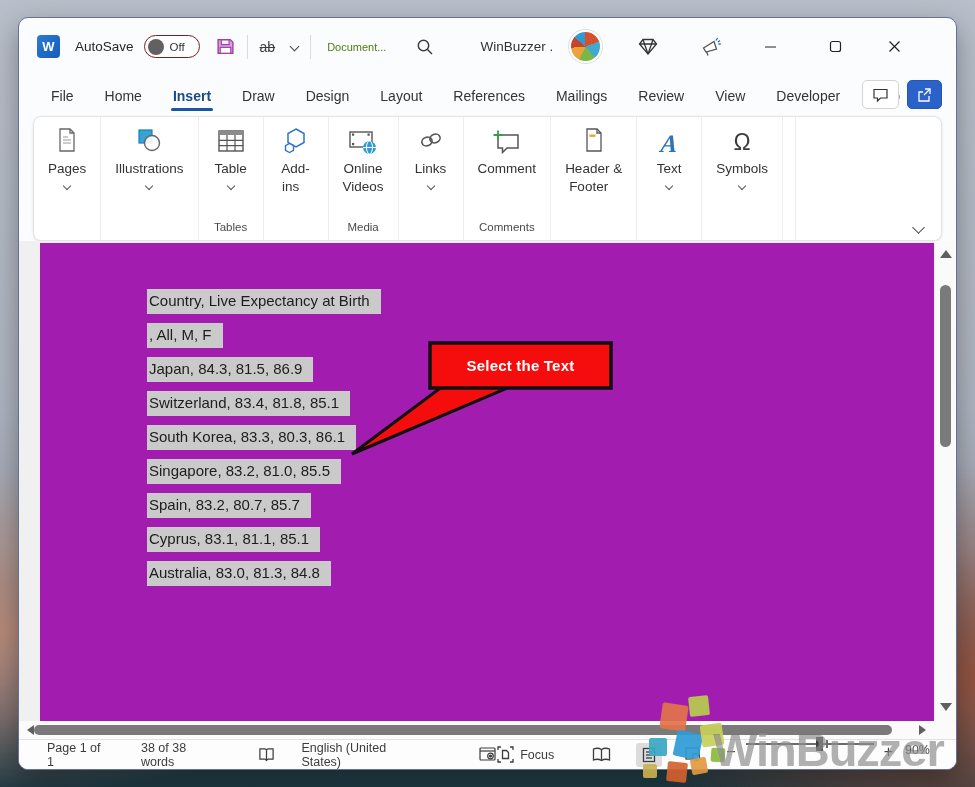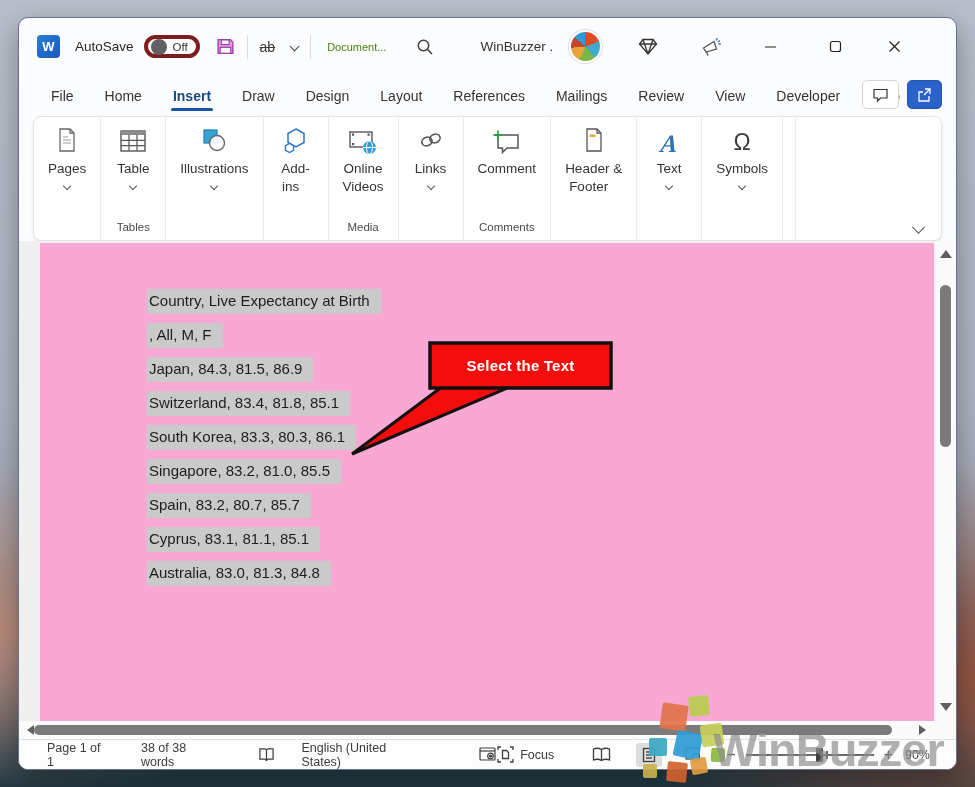--- a/index.html
+++ b/index.html
@@ -16,21 +16,21 @@
     position:absolute; left:18px; top:17px; width:939px; height:753px;
     background:#fbfcfd; border:1px solid #63719b; border-radius:10px;
     box-shadow:0 10px 28px rgba(0,0,0,.35);
     display:flex; flex-direction:column; overflow:hidden;
   }
   
   .titlebar { height:57px; display:flex; align-items:center; padding:0 16px 0 18px; flex:0 0 auto; }
   .word-logo { width:23px; height:23px; border-radius:4px; background:linear-gradient(135deg,#2b7cd3,#185abd);
     color:#fff; font-weight:bold; font-size:13px; display:flex; align-items:center; justify-content:center; }
   .autosave-label { font-size:13.5px; color:#262626; margin-left:15px; }
-  .toggle { margin-left:10px; width:56px; height:23px; border:4px solid #7f1d1d; border-radius:12px;
+  .toggle { margin-left:10px; width:56px; height:23px; border:1px solid #7f1d1d; border-radius:12px;
     display:flex; align-items:center; padding:0 6px 0 3px; background:#fff; }
   .toggle .knob { width:16px; height:16px; border-radius:50%; background:#616161; }
   .toggle .state { font-size:11.5px; color:#333; margin-left:6px; }
   .tb-icon { display:flex; align-items:center; justify-content:center; }
   .tb-divider { width:1px; height:24px; background:#dcdcdc; margin:0 12px; }
   .strike { font-size:14px; color:#3b3b3b; text-decoration:line-through; }
   .chev { width:7px; height:7px; border-right:1.6px solid #444; border-bottom:1.6px solid #444;
     transform:rotate(45deg); display:inline-block; }
   .doc-title { font-size:11px; color:#4d7c0f; margin-left:4px; }
   .account-name { font-size:13.5px; color:#333; }
@@ -60,21 +60,21 @@
   .rbtn .lbl { font-size:13.5px; color:#333; line-height:1.3; text-align:center; white-space:nowrap; }
   .rbtn .chev { margin-top:5px; width:6px; height:6px; border-color:#555; }
   .inline-chev { width:6px; height:6px; border-color:#555; margin-left:4px; margin-bottom:2px; }
   .glabel { font-size:11.5px; color:#4a4a4a; height:19px; display:flex; align-items:center; }
   .ribbon-collapse { position:absolute; right:18px; bottom:8px; }
   .text-a { font-family:"Liberation Serif", serif; font-style:italic; font-weight:bold;
     font-size:25px; color:#2e74b5; line-height:1; transform:skewX(-6deg); }
   .omega { font-size:23px; color:#3b3b3b; line-height:1.1; }
   
   .docarea { position:relative; flex:1; background:#f0f0f0; overflow:hidden; }
-  .page { position:absolute; left:21px; top:2px; right:22px; bottom:0; background:#f9a8d4; }
+  .page { position:absolute; left:21px; top:2px; right:22px; bottom:0; background:#a21caf; }
   .doc-lines { position:absolute; left:107px; top:46px; }
   .doc-line { height:34px; }
   .doc-line .hl { display:inline-block; background:#cacaca; color:#1d1d1d; font-size:15px;
     padding:3px 11px 5px 2px; white-space:pre; }
   
   .callout { position:absolute; left:311px; top:93px; width:290px; height:132px; }
   .callout-text { position:absolute; left:100px; top:9px; width:181px; height:45px;
     display:flex; align-items:center; justify-content:center;
     color:#fff; font-weight:bold; font-size:15px; letter-spacing:.2px; }
   
@@ -85,21 +85,21 @@
   .arr.down { left:5px; bottom:10px; border-left:6px solid transparent; border-right:6px solid transparent; border-top:8px solid #5f5f5f; }
   
   .hscroll { height:18px; background:#fbfbfb; position:relative; flex:0 0 auto; }
   .hthumb { position:absolute; left:15px; right:64px; top:4px; height:10px; border-radius:5px; background:#7a7a7a; }
   .arr.left { left:8px; top:4px; border-top:5px solid transparent; border-bottom:5px solid transparent; border-right:7px solid #5f5f5f; position:absolute; }
   .arr.right { right:30px; top:4px; border-top:5px solid transparent; border-bottom:5px solid transparent; border-left:7px solid #5f5f5f; position:absolute; }
   
   .statusbar { height:30px; border-top:1px solid #e1e1e1; background:#fdfdfd; display:flex; align-items:center;
     font-size:12.5px; color:#3c3c3c; padding:0 26px 0 28px; flex:0 0 auto; }
   .sb-item { display:flex; align-items:center; }
-  .sb-right { margin-left:auto; display:flex; align-items:center; }
+  .sb-right { margin-left:auto; display:flex; }
   .view-btn { display:flex; align-items:center; justify-content:center; width:26px; height:24px; border-radius:3px; }
   .view-btn.active { background:#dcdcdc; }
   .zoom-track { width:128px; height:2px; background:#6b6b6b; position:relative; margin:0 10px; }
   .zoom-thumb { position:absolute; left:55%; top:-6px; width:7px; height:14px; background:#3f3f3f; }
   .zoom-mid { position:absolute; left:63%; top:-3px; width:1.5px; height:8px; background:#6b6b6b; }
   .zoom-sign { font-size:16px; color:#444; }
   .zoom-pct { margin-left:12px; }
   
   .watermark { position:absolute; left:641px; top:696px; width:315px; height:91px; pointer-events:none; }
   .wm-text { position:absolute; left:72px; top:26px; font-size:47px; font-weight:bold;
@@ -219,50 +219,50 @@
         <span class="chev"></span>
       </div>
         </div>
       <div class="glabel"></div>
     </div>
 
     <div class="rgroup">
       <div class="rbtns">
           <div class="rbtn">
         <span class="icon">
+          <svg width="28" height="30" viewBox="0 0 28 30" fill="none">
+                <rect x="4" y="4" width="13" height="13" fill="#35a3d4" stroke="#1b7fb5" stroke-width="1.2"></rect>
+                <circle cx="17" cy="17" r="7.5" fill="#ffffff" fill-opacity=".9" stroke="#666" stroke-width="1.4"></circle>
+              </svg>
+        </span>
+        <span class="lbl">Illustrations</span>
+        <span class="chev"></span>
+      </div>
+        </div>
+      <div class="glabel"></div>
+    </div>
+
+    <div class="rgroup">
+      <div class="rbtns">
+          <div class="rbtn">
+        <span class="icon">
           <svg width="30" height="30" viewBox="0 0 30 30" fill="none">
                 <rect x="3" y="5" width="24" height="20" fill="#fff" stroke="#555" stroke-width="1.4"></rect>
                 <rect x="3" y="5" width="24" height="4" fill="#8b8b8b"></rect>
                 <line x1="11" y1="9" x2="11" y2="25" stroke="#555" stroke-width="1.2"></line>
                 <line x1="19" y1="9" x2="19" y2="25" stroke="#555" stroke-width="1.2"></line>
                 <line x1="3" y1="14.3" x2="27" y2="14.3" stroke="#555" stroke-width="1.2"></line>
                 <line x1="3" y1="19.6" x2="27" y2="19.6" stroke="#555" stroke-width="1.2"></line>
               </svg>
         </span>
         <span class="lbl">Table</span>
         <span class="chev"></span>
       </div>
         </div>
       <div class="glabel">Tables</div>
-    </div>
-
-    <div class="rgroup">
-      <div class="rbtns">
-          <div class="rbtn">
-        <span class="icon">
-          <svg width="28" height="30" viewBox="0 0 28 30" fill="none">
-                <rect x="4" y="4" width="13" height="13" fill="#35a3d4" stroke="#1b7fb5" stroke-width="1.2"></rect>
-                <circle cx="17" cy="17" r="7.5" fill="#ffffff" fill-opacity=".9" stroke="#666" stroke-width="1.4"></circle>
-              </svg>
-        </span>
-        <span class="lbl">Illustrations</span>
-        <span class="chev"></span>
-      </div>
-        </div>
-      <div class="glabel"></div>
     </div>
 
     <div class="rgroup">
       <div class="rbtns">
           <div class="rbtn">
         <span class="icon">
           <svg width="30" height="30" viewBox="0 0 30 30" fill="none">
                 <path d="M15 3 23 7.5 23 16.5 15 21 7 16.5 7 7.5z" stroke="#2e74c8" stroke-width="1.5"></path>
                 <path d="M8.5 17.5 12.5 19.7 12.5 24.3 8.5 26.5 4.5 24.3 4.5 19.7z" fill="#fff" stroke="#2e74c8" stroke-width="1.4"></path>
               </svg>

